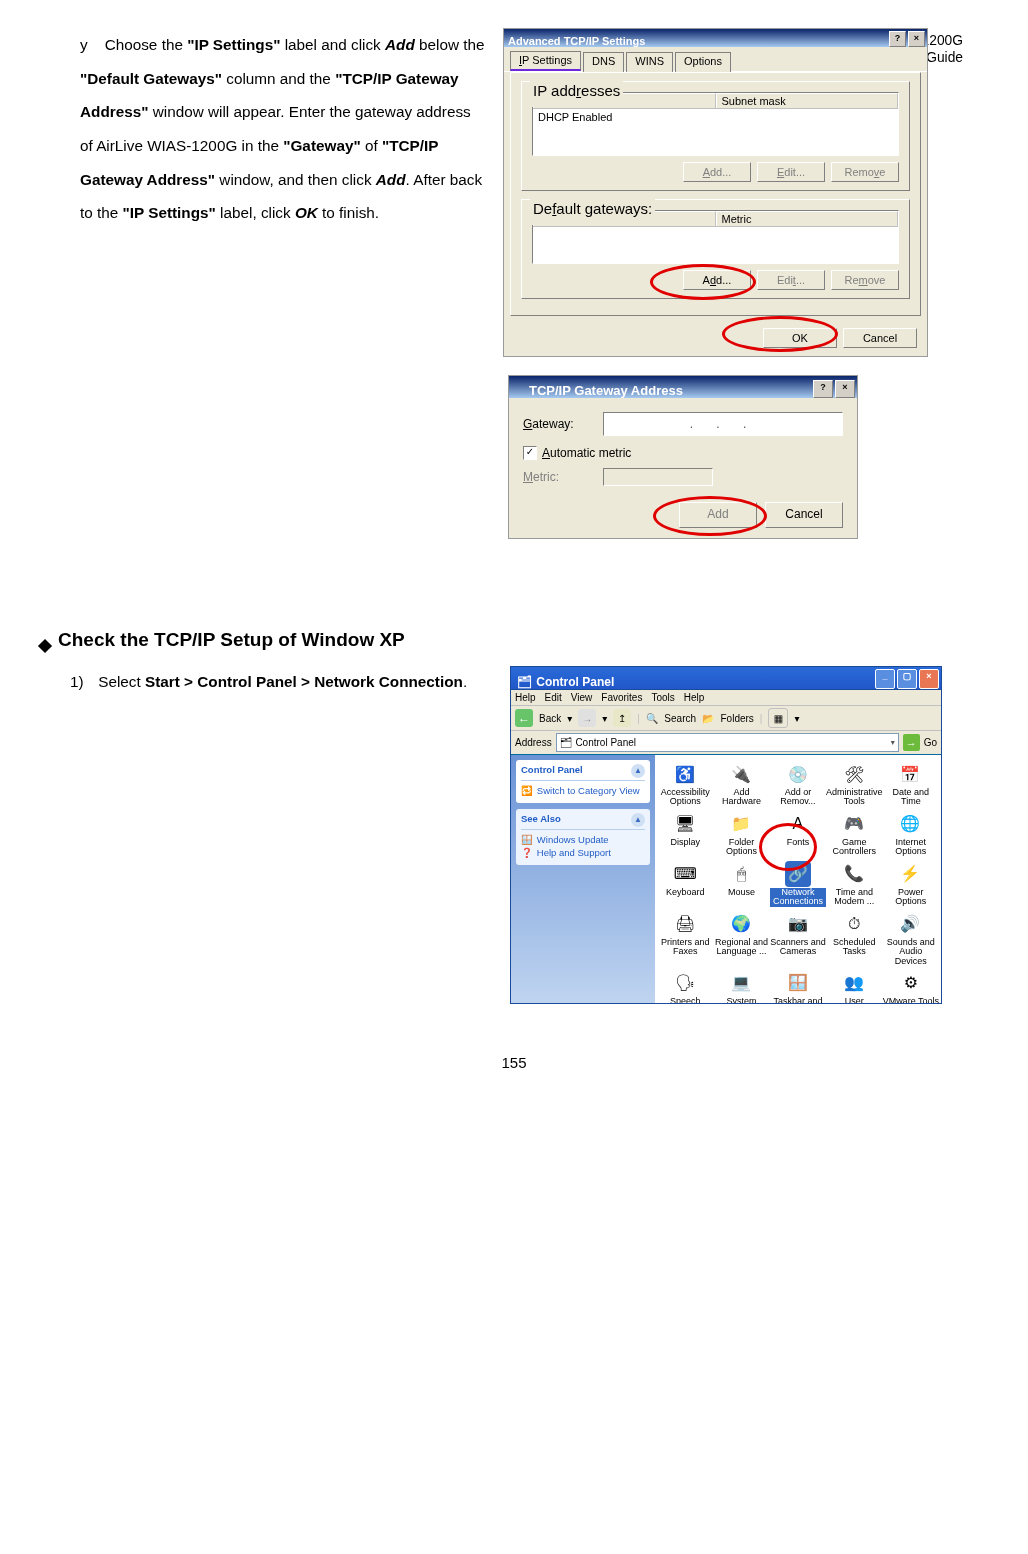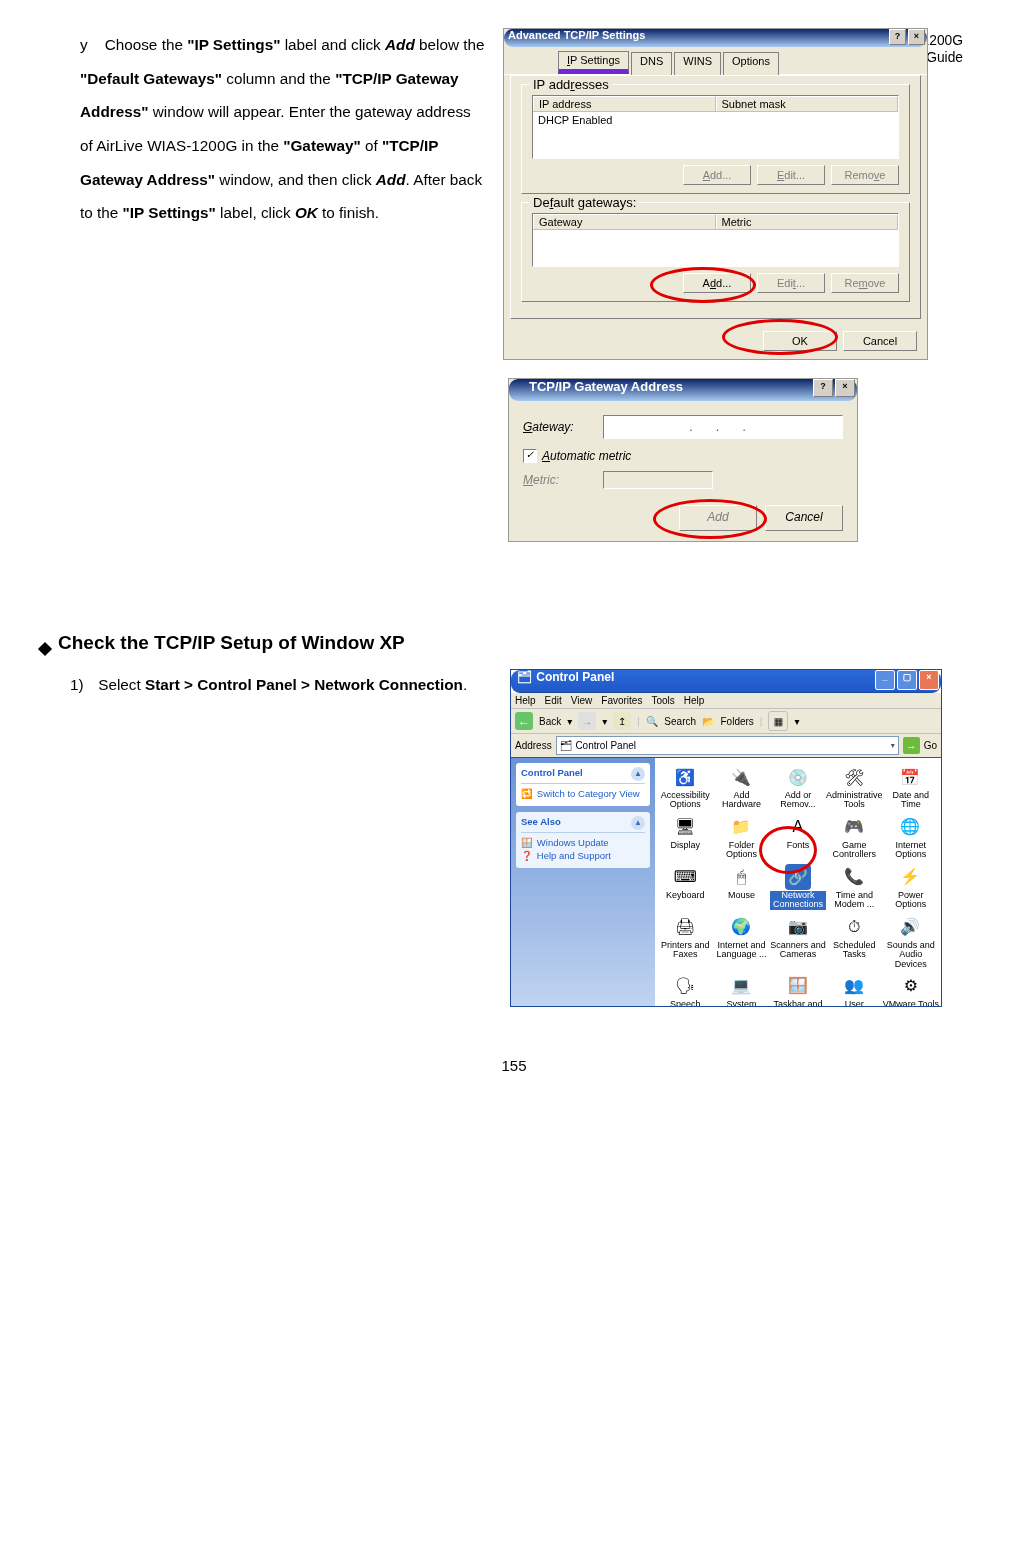--- a/index.html
+++ b/index.html
@@ -45,27 +45,26 @@
   .win-border {
     border: 1px solid #9a9a9a;
     background: #ece9d8;
     font-family: Tahoma, sans-serif;
     font-size: 11px;
     color: #000;
     box-sizing: border-box;
   }
   .titlebar {
     display: flex;
-    align-items: flex-start;
+    align-items: flex-end;
     height: 18px;
     background: linear-gradient(#0a246a, #a6caf0);
     color: #fff;
     font-weight: bold;
     padding: 0 2px 0 4px;
-    border-radius: 9px;
   }
   .titlebar.xp {
     background: linear-gradient(#2a6bd8, #2157c9);
     height: 22px;
     font-size: 12px;
     padding: 0 2px 0 6px;
     border-bottom: 1px solid #1a4a9a;
   }
   .titlebar .spacer { flex: 1; }
   .tb-btn {
@@ -102,24 +101,23 @@
     border-bottom: none;
     padding: 2px 8px;
     margin-right: 2px;
     background: #ece9d8;
     font-size: 11px;
     position: relative;
     top: 1px;
   }
   .tab.active {
     background: #ece9d8;
-    border-bottom: 5px solid #6d28d9;
+    border-bottom: 2px solid #6d28d9;
     padding-bottom: 3px;
     top: 0;
-    margin-left: 48px;
   }
   .tab-body {
     border: 1px solid #fff;
     border-right-color: #808080;
     border-bottom-color: #808080;
     margin: 0 6px 6px 6px;
     padding: 8px 10px 8px 10px;
     background: #ece9d8;
   }
   .groupbox {
@@ -128,22 +126,22 @@
     border-top-color: #fff;
     position: relative;
     padding: 10px 10px 8px 10px;
     margin-bottom: 8px;
   }
   .groupbox .legend {
     position: absolute;
     top: -8px;
     left: 8px;
     background: #ece9d8;
-    padding: 0 3px;
-    font-size: 13px;
+    padding: 8px 3px;
+    font-size: 15px;
   }
   .listbox {
     border: 1px solid #808080;
     border-right-color: #fff;
     border-bottom-color: #fff;
     background: #fff;
     height: 62px;
     font-size: 11px;
   }
   .listbox.gw { height: 52px; }
@@ -207,21 +205,20 @@
     position: absolute;
     border: 3px solid #e00000;
     border-radius: 50%;
     pointer-events: none;
   }
 
   
   .gw-dlg .body2 {
     padding: 14px 14px 10px 14px;
     font-size: 12px;
-    font-style: italic;
   }
   .form-row {
     display: flex;
     align-items: center;
     margin-bottom: 10px;
   }
   .form-row .lbl { width: 80px; }
   .ip-input {
     flex: 1;
     border: 1px solid #808080;
@@ -678,21 +675,21 @@
                 <div class="ic">
                   <div class="glyph">⚡</div>
                   <div class="lbl">Power Options</div>
                 </div>
                 <div class="ic">
                   <div class="glyph">🖨</div>
                   <div class="lbl">Printers and Faxes</div>
                 </div>
                 <div class="ic">
                   <div class="glyph">🌍</div>
-                  <div class="lbl">Internet and Language ...</div>
+                  <div class="lbl">Regional and Language ...</div>
                 </div>
                 <div class="ic">
                   <div class="glyph">📷</div>
                   <div class="lbl">Scanners and Cameras</div>
                 </div>
                 <div class="ic">
                   <div class="glyph">⏱</div>
                   <div class="lbl">Scheduled Tasks</div>
                 </div>
                 <div class="ic">

